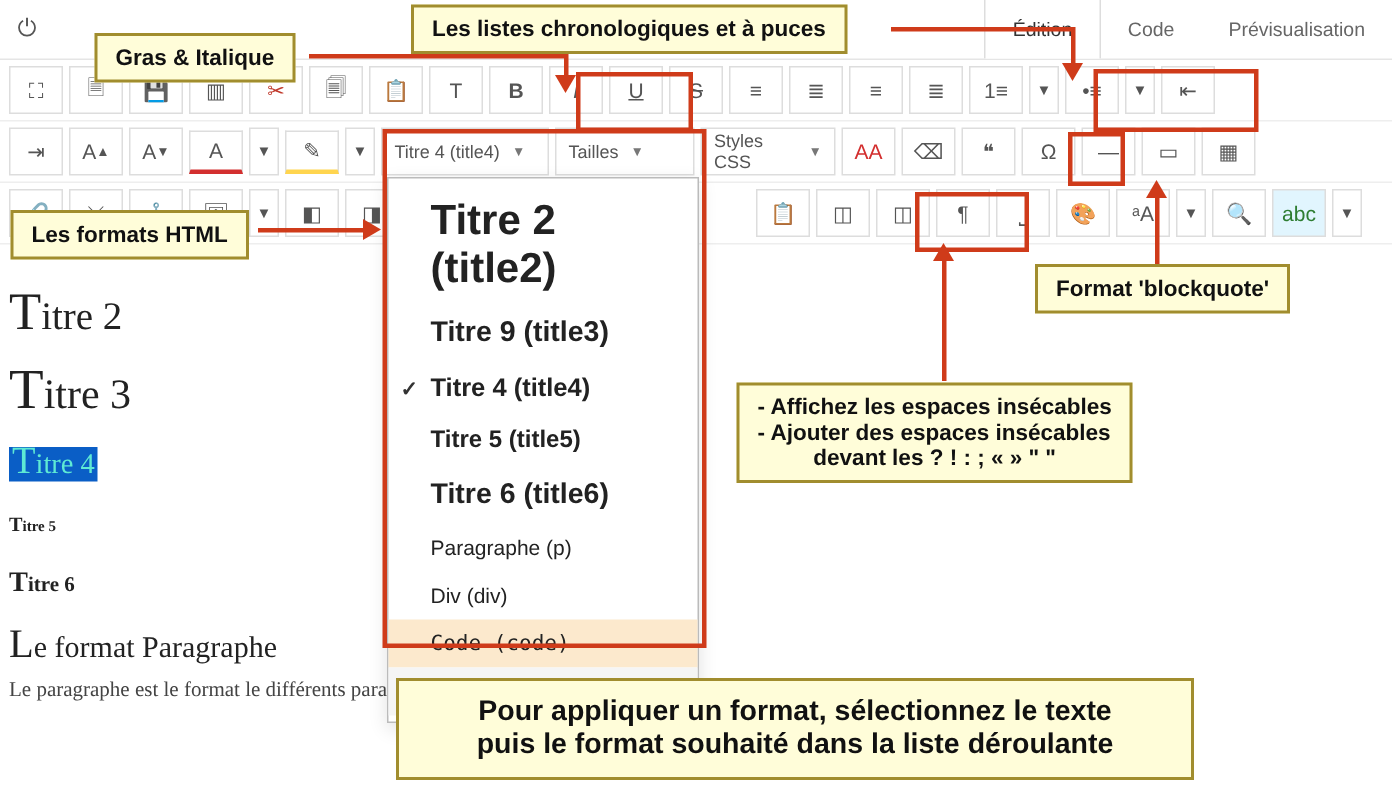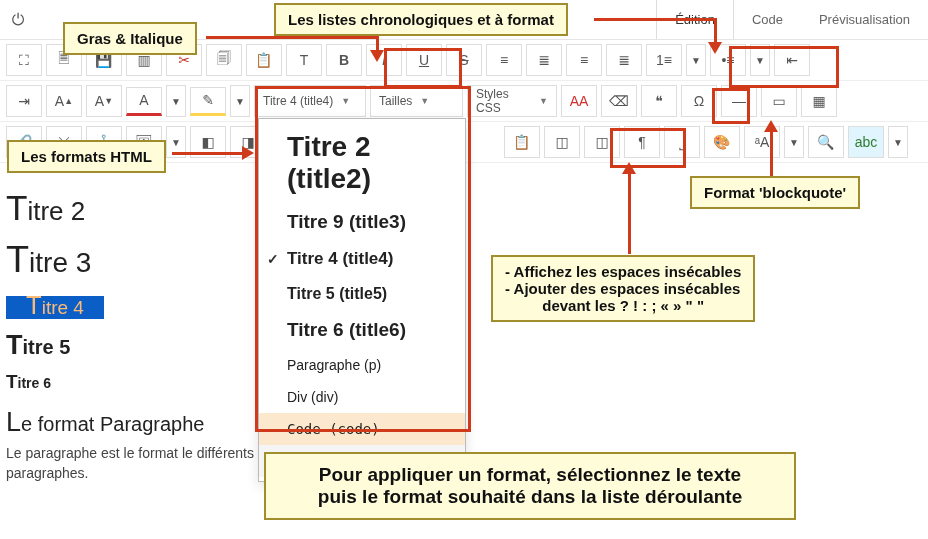--- a/index.html
+++ b/index.html
@@ -110,33 +110,33 @@
     font-size: 14px;
     color: #333;
   }
   .dropdown-item.p { font-weight: normal; font-size: 14px; }
   .dropdown-item.code { font-family: Consolas, monospace; font-weight: normal; font-size: 14px; background: #fce9cd; }
   .dropdown-item.pre { font-family: Consolas, monospace; font-weight: normal; font-size: 14px; background: #f5f5f5; }
   .content {
     position: absolute;
     left: 6px; top: 172px; right: 6px; bottom: 0;
     padding-top: 6px;
-    font-family: Liberation Sans, sans-serif;
+    font-family: Liberation Serif, serif;
     color: #222;
   }
   .content .h2 { font-size: 26px; margin: 10px 0; }
   .content .h3 { font-size: 28px; margin: 10px 0; }
   .content .h4 { font-size: 19px; margin: 10px 0; }
-  .content .h5 { font-size: 20px; margin: 10px 0; font-weight: bold; }
+  .content .h5 { font-size: 10px; margin: 20px 0; font-weight: bold; }
   .content .h6 { font-size: 14px; margin: 10px 0; font-weight: bold; }
   .content .bigcap::first-letter { font-size: 1.35em; }
   .selected-text {
     background: #0a5ec6;
-    color: #fdba74;
-    padding: 1px 20px;
+    color: #5eead4;
+    padding: 1px 2px;
   }
   .para-heading { font-size: 20px; margin: 14px 0 6px; }
   .para-text { font-size: 14px; color: #444; line-height: 1.4; max-width: 300px; }
   .callout {
     position: absolute;
     background: #fffdd9;
     border: 2px solid #a18d2e;
     padding: 6px 12px;
     font-weight: bold;
     font-size: 15px;
@@ -318,21 +318,21 @@
   <div class="dropdown-item checked" style="font-size:17px">Titre 4 (title4)</div>
   <div class="dropdown-item" style="font-size:16px">Titre 5 (title5)</div>
   <div class="dropdown-item" style="font-size:19px">Titre 6 (title6)</div>
   <div class="dropdown-item p">Paragraphe (p)</div>
   <div class="dropdown-item p">Div (div)</div>
   <div class="dropdown-item code">Code (code)</div>
   <div class="dropdown-item pre">Préformaté (pre)</div>
 </div>
 
 <div class="callout" style="left:63px;top:22px">Gras &amp; Italique</div>
-<div class="callout" style="left:274px;top:3px">Les listes chronologiques et à format</div>
+<div class="callout" style="left:274px;top:3px">Les listes chronologiques et à puces</div>
 <div class="callout" style="left:7px;top:140px">Les formats HTML</div>
 <div class="callout" style="left:690px;top:176px">Format 'blockquote'</div>
 <div class="callout" style="left:491px;top:255px;font-weight:bold;text-align:left">
   <div class="line" style="text-align:left">- Affichez les espaces insécables</div>
   <div class="line" style="text-align:left">- Ajouter des espaces insécables</div>
   <div class="line">devant les ? ! : ; « » " "</div>
 </div>
 
 <div class="instr-box">
   <div>Pour appliquer un format, sélectionnez le texte</div>

